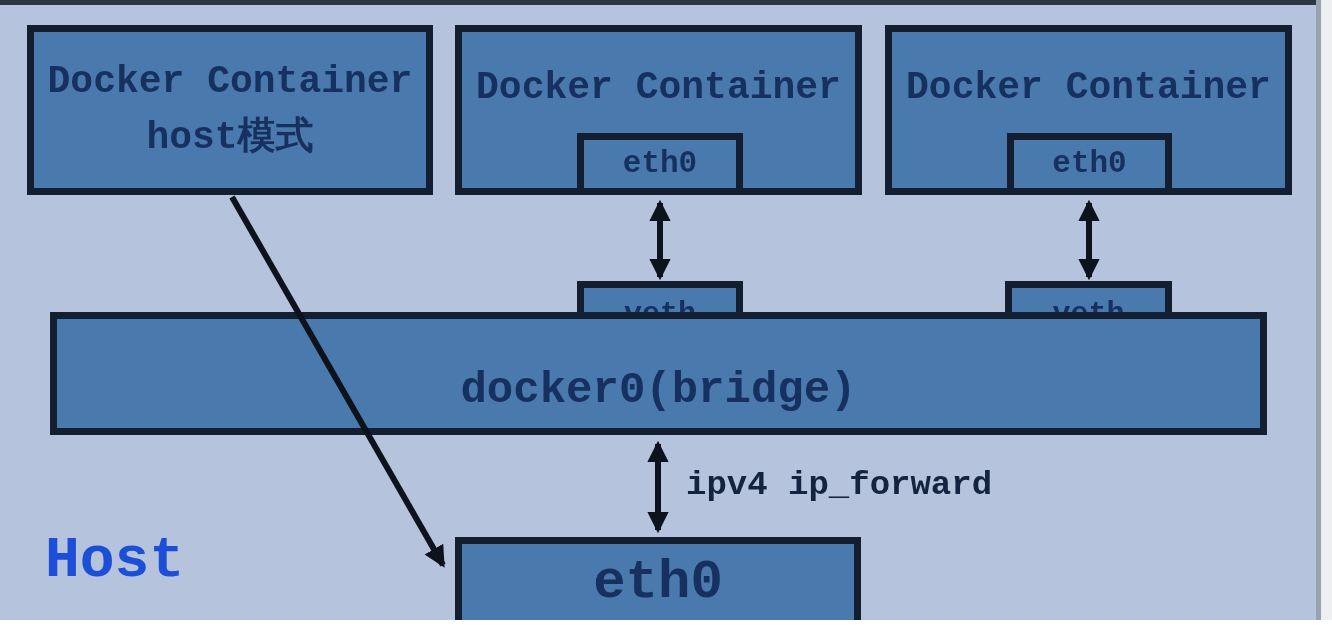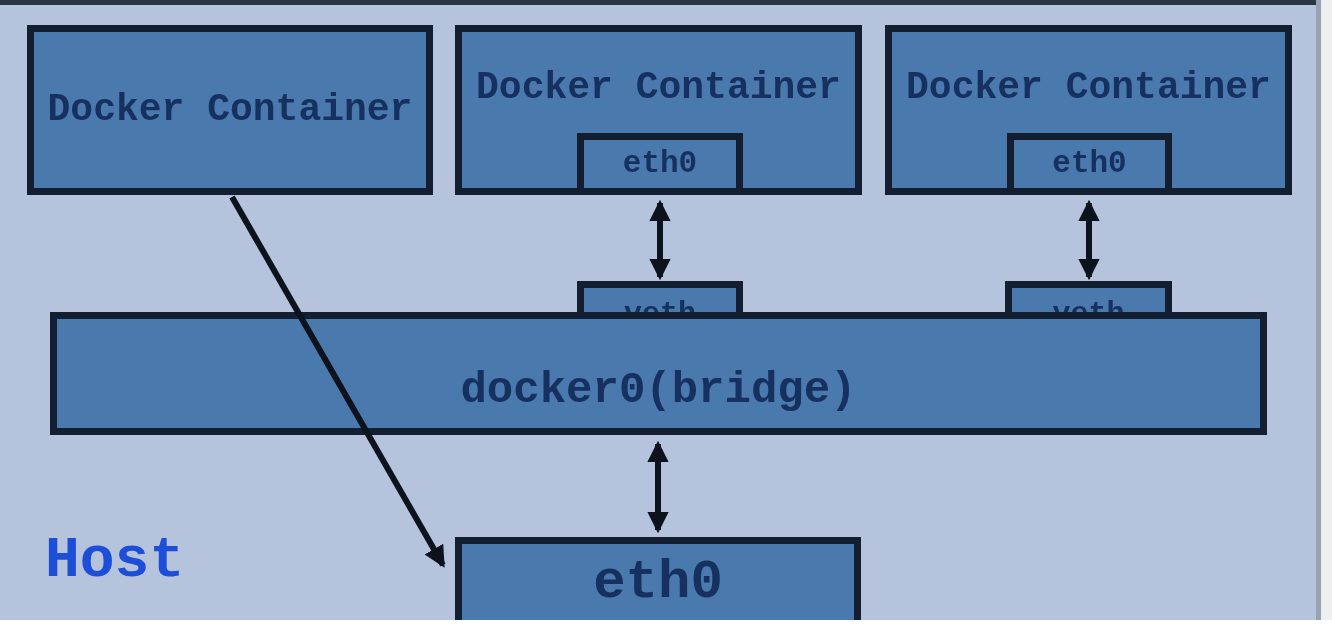--- a/index.html
+++ b/index.html
@@ -72,20 +72,21 @@
 </style>
 </head>
 <body>
 
 <div id="stage">
 
   <div class="topline"></div>
 
   <div class="node container-box" id="box-host-mode">
     <span>Docker Container</span>
+    <span>host模式</span>
   </div>
 
   <div class="node container-box" id="box-container-a">
     <span>Docker Container</span>
   </div>
 
   <div class="node container-box" id="box-container-b">
     <span>Docker Container</span>
   </div>
 
@@ -96,20 +97,21 @@
   <div class="node" id="veth-a">veth</div>
 
   <div class="node" id="veth-b">veth</div>
 
   <div class="node" id="bridge-box">docker0(bridge)</div>
 
   <div class="node" id="host-eth0">eth0</div>
 
   <div class="floating-label" id="host-label">Host</div>
 
+  <div class="floating-label" id="ipforward-label">ipv4 ip_forward</div>
 
   <svg id="arrows" viewBox="0 0 1332 644" xmlns="http://www.w3.org/2000/svg">
     <defs>
       <marker id="ah" viewBox="0 0 10 10" refX="8.5" refY="5" markerWidth="3.6" markerHeight="3.6" orient="auto">
         <path d="M0,0 L10,5 L0,10 z" fill="#0d131c"></path>
       </marker>
       <marker id="ahs" viewBox="0 0 10 10" refX="8.5" refY="5" markerWidth="3.6" markerHeight="3.6" orient="auto-start-reverse">
         <path d="M0,0 L10,5 L0,10 z" fill="#0d131c"></path>
       </marker>
     </defs>

